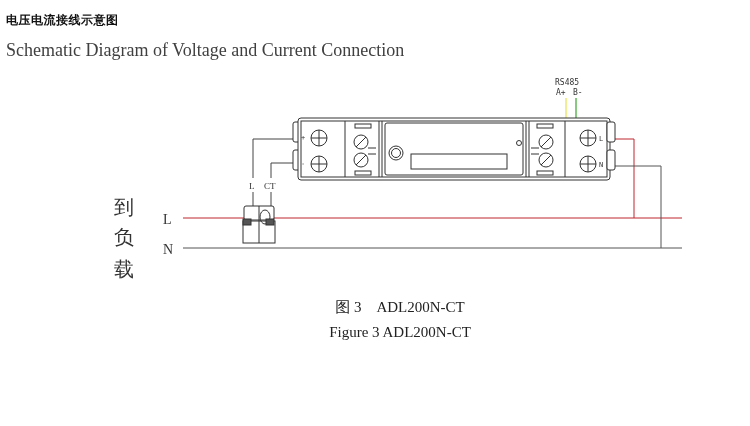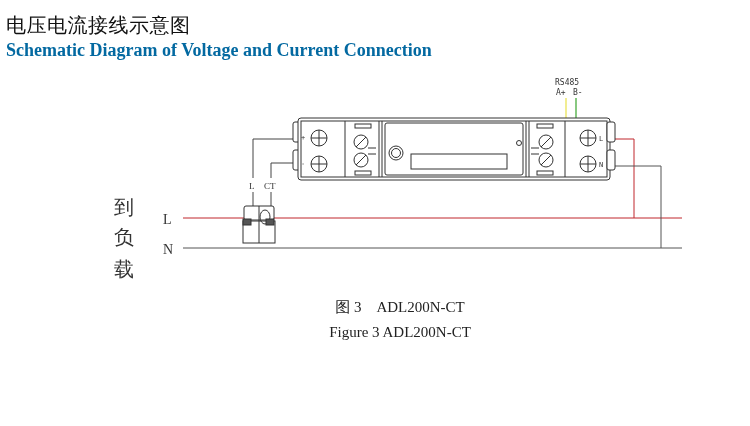--- a/index.html
+++ b/index.html
@@ -1,18 +1,18 @@
 <!DOCTYPE html>
 <html><head>
 <meta charset="utf-8">
 <style>
   html, body { margin: 0; padding: 0; background: #ffffff; }
   body { width: 750px; height: 426px; position: relative; overflow: hidden; font-family: "DejaVu Serif", serif; }
-  .title-cn { position: absolute; left: 6px; top: 12px; font-family: "DejaVu Sans", sans-serif; font-weight: normal; font-size: 20px; color: #111; letter-spacing: 0.5px; }
-  .title-en { position: absolute; left: 6px; top: 40px; font-family: "Liberation Serif", serif; font-weight: bold; font-size: 18px; color: #0369a1; }
+  .title-cn { position: absolute; left: 6px; top: 12px; font-family: "DejaVu Sans", sans-serif; font-weight: bold; font-size: 12px; color: #111; letter-spacing: 0.5px; }
+  .title-en { position: absolute; left: 6px; top: 40px; font-family: "Liberation Serif", serif; font-weight: normal; font-size: 18px; color: #404040; }
   svg.diagram { position: absolute; left: 0; top: 0; }
   .caption { position: absolute; left: 0; width: 800px; text-align: center; font-family: "Liberation Serif", serif; font-size: 15px; color: #222; }
   .cap1 { top: 298px; }
   .cap2 { top: 324px; }
   .cn-label { font-family: "DejaVu Sans", sans-serif; }
   .lbl { font-family: "Liberation Serif", serif; fill: #333; }
   .mono { font-family: "DejaVu Sans Mono", monospace; fill: #333; }
 </style>
 </head>
 <body>

